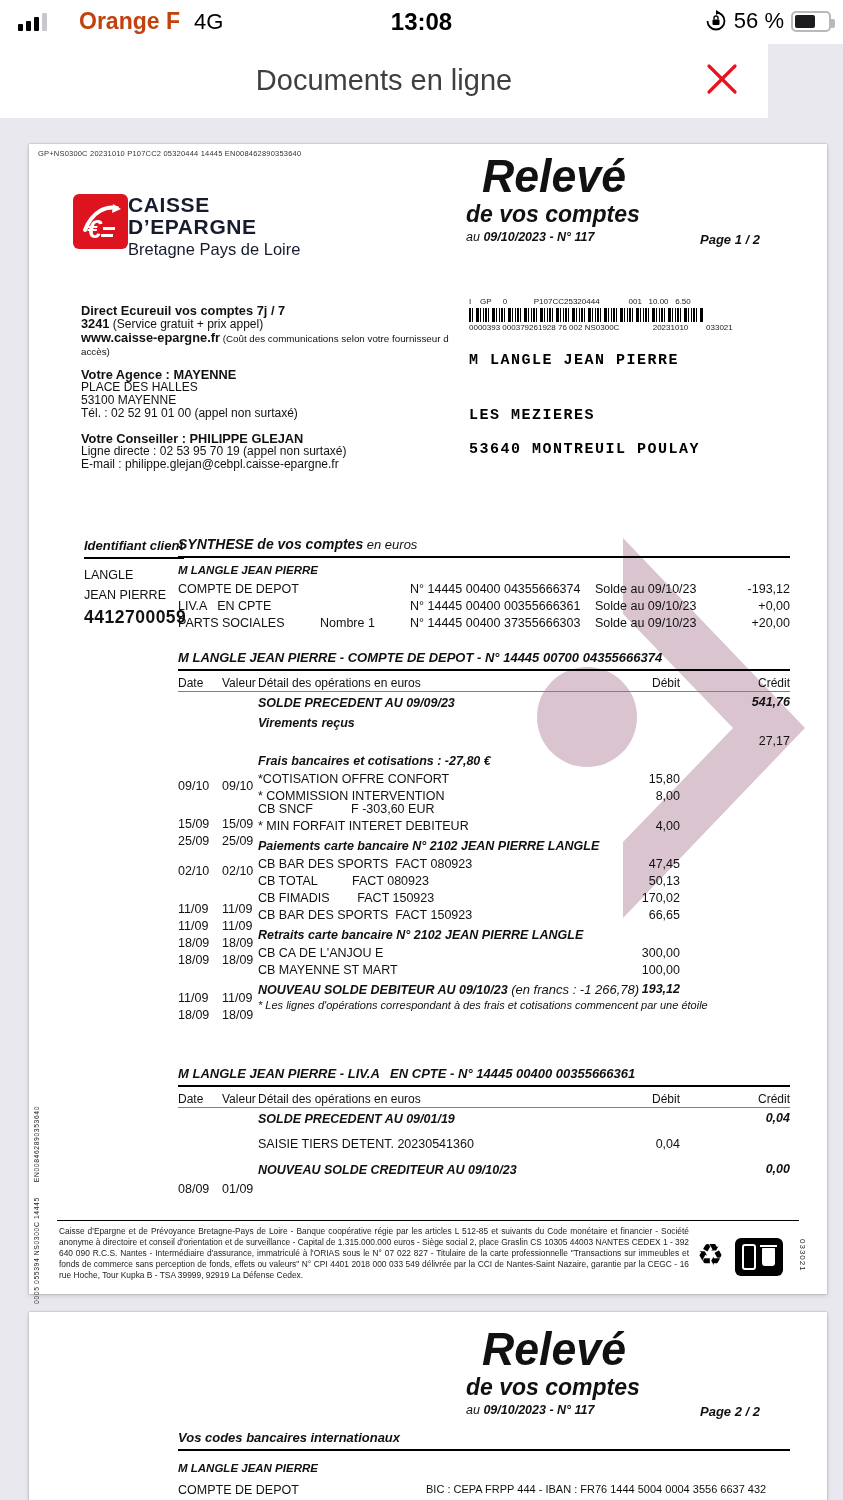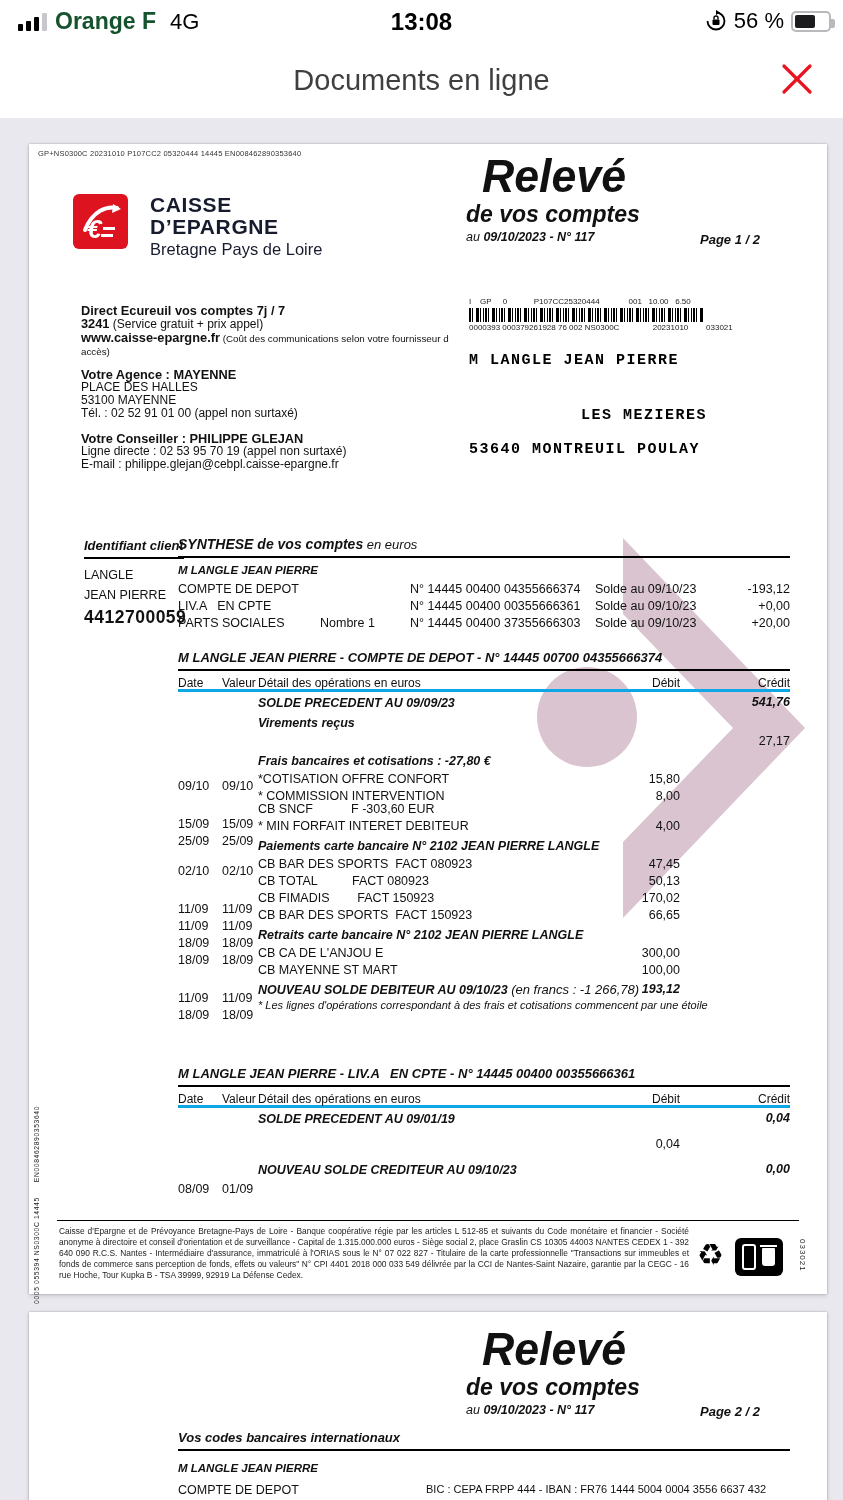--- a/index.html
+++ b/index.html
@@ -7,44 +7,44 @@
   body {
     position: relative;
     background:#e9e8ee;
     font-family:"Liberation Sans", sans-serif;
     color:#111;
     overflow:hidden;
   }
   
   .statusbar{position:absolute;left:0;top:0;width:843px;height:44px;background:#fff;}
   .sb-left{position:absolute;left:18px;top:8px;display:flex;align-items:center;gap:8px;}
-  .sb-carrier{font-size:23px;font-weight:600;color:#14532d;}
+  .sb-carrier{font-size:23px;font-weight:600;color:#c2410c;margin-left:24px;}
   .sb-net{font-size:22px;color:#000;margin-left:6px;}
   .sb-time{position:absolute;left:50%;top:8px;transform:translateX(-50%);font-size:24px;font-weight:700;color:#000;}
   .sb-right{position:absolute;right:12px;top:8px;display:flex;align-items:center;gap:7px;}
   .sb-batt-pct{font-size:22px;color:#000;}
   .batt{position:relative;width:40px;height:21px;border:2px solid #b9b9bd;border-radius:5px;}
   .batt .fill{position:absolute;left:2px;top:2px;bottom:2px;width:55%;background:#1c1c1e;border-radius:2px;}
   .batt .nub{position:absolute;right:-6px;top:6px;width:4px;height:9px;background:#b9b9bd;border-radius:0 2px 2px 0;}
   
-  .appheader{position:absolute;left:0;top:44px;width:843px;height:74px;background:#fff;}
+  .appheader{position:absolute;left:0;top:44px;width:768px;height:74px;background:#fff;}
   .appheader .title{position:absolute;left:0;right:0;top:20px;text-align:center;font-size:29px;color:#3f3f42;}
   .closebtn{position:absolute;right:24px;top:14px;width:44px;height:44px;background:none;border:none;cursor:pointer;}
   
   .viewer{position:absolute;left:0;top:118px;width:843px;height:1382px;}
   .card{position:absolute;left:29px;width:798px;background:#fff;box-shadow:0 0 2px rgba(0,0,0,.28), 0 2px 5px rgba(0,0,0,.12);}
   .page1{top:26px;height:1150px;}
   .page2{top:1194px;height:260px;}
   .page1 > *, .page2 > *{position:absolute;z-index:1;}
   .watermark{left:0;top:0;z-index:0 !important;}
   .topref{left:9px;top:5px;font-size:7.5px;color:#333;letter-spacing:.2px;}
   
   .logo{left:44px;top:50px;display:flex;align-items:flex-start;}
   .logo-box{width:55px;height:55px;background:#dd1420;border-radius:6px;flex:none;display:flex;align-items:center;justify-content:center;}
-  .logo-text{margin-left:22px;color:#171b2e;}
+  .logo-text{margin-left:0;color:#171b2e;}
   .logo-text .l1{font-size:21px;font-weight:700;letter-spacing:.6px;line-height:22px;}
   .logo-text .l3{font-size:16.5px;line-height:22px;}
   
   .releve{left:425px;top:8px;width:290px;}
   .releve .r1{font-size:47px;line-height:48px;font-weight:700;font-style:italic;margin-left:28px;transform:scaleX(.95);transform-origin:left;}
   .releve .r2{font-size:23px;line-height:25px;font-weight:700;font-style:italic;margin-left:12px;margin-top:2px;}
   .releve .r3{font-size:12.5px;font-style:italic;margin-left:12px;margin-top:3px;}
   .releve .r3 b{font-weight:700;}
   .pagebadge{font-size:13px;font-weight:700;font-style:italic;}
   .pb1{left:671px;top:88px;}
@@ -53,21 +53,21 @@
   .contact{left:52px;top:160px;width:370px;font-size:12px;line-height:13px;}
   .contact .b{font-weight:700;font-size:12.8px;}
   .contact .sm{font-size:9.8px;}
   .gap10{height:10px;} .gap12{height:12px;}
   
   .mailing{left:440px;top:153px;width:350px;}
   .meta{font-size:8px;color:#222;white-space:pre;}
   .barcode{width:235px;height:14px;margin:2px 0 1px 0;
     background:repeating-linear-gradient(90deg,#000 0 2px,#fff 2px 3px,#000 3px 4px,#fff 4px 7px,#000 7px 10px,#fff 10px 11px,#000 11px 12px,#fff 12px 14px,#000 14px 15px,#fff 15px 16px);}
   .address{margin-top:20px;font-family:"Liberation Mono", monospace;font-weight:700;font-size:15px;letter-spacing:1.5px;color:#000;}
-  .address .a1{margin-top:0;} .address .a2{margin-top:38px;text-align:center;} .address .a3{margin-top:17px;}
+  .address .a1{margin-top:0;} .address .a2{margin-top:38px;} .address .a3{margin-top:17px;}
   
   .clientid{left:55px;top:392px;width:130px;}
   .clientid .lbl{display:inline-block;font-weight:700;font-style:italic;font-size:13px;padding-bottom:4px;border-bottom:2px solid #000;}
   .clientid .n{font-size:12.5px;line-height:20px;}
   .clientid .n:first-of-type{margin-top:6px;}
   .clientid .num{font-size:17.5px;font-weight:700;letter-spacing:.5px;margin-top:2px;}
   
   .synthese{left:149px;top:392px;width:612px;}
   .syn-title{font-size:14px;}
   .syn-title .t1{font-weight:700;font-style:italic;}
@@ -79,21 +79,21 @@
   .synrow .sl{position:absolute;left:0;white-space:pre;}
   .synrow .sq{position:absolute;left:142px;}
   .synrow .sn{position:absolute;left:232px;}
   .synrow .ss{position:absolute;left:417px;}
   .synrow .sa{position:absolute;right:0;width:100px;text-align:right;}
   
   .account{width:612px;}
   .acct1{left:149px;top:506px;}
   .acct2{left:149px;top:922px;}
   .acct-title{font-size:13px;font-weight:700;font-style:italic;white-space:pre;}
-  .thead{position:relative;height:16px;margin-top:5px;border-bottom:3px solid #0ea5e9;font-size:12px;color:#111;}
+  .thead{position:relative;height:16px;margin-top:5px;border-bottom:1px solid #0ea5e9;font-size:12px;color:#111;}
   .thead .hd{position:absolute;left:0;} .thead .hv{position:absolute;left:44px;}
   .thead .hx{position:absolute;left:80px;}
   .thead .hdeb{position:absolute;right:110px;}
   .thead .hcre{position:absolute;right:0;}
   .tbody{margin-top:4px;}
   .trow{position:relative;font-size:12.5px;line-height:13px;margin-bottom:4px;min-height:13px;}
   .trow .c{position:absolute;top:0;margin-top:45px;}
   .trow .date{left:0;} .trow .val{left:44px;}
   .trow .det{margin-left:80px;white-space:pre;}
   .trow .det .ref{font-style:italic;font-size:11.5px;line-height:12px;}
@@ -383,20 +383,21 @@
       </div>
       <div class="tbody">
           <div class="trow balance">
             <div class="det"><span class="blabel">SOLDE PRECEDENT AU 09/01/19</span><span class="bsuffix"></span></div>
             <span class="amt deb"></span>
             <span class="amt cre">0,04</span>
           </div>
           <div class="trow op">
             <span class="c date">08/09</span>
             <span class="c val">01/09</span>
+            <div class="det"><div>SAISIE TIERS DETENT. 20230541360</div></div>
             <span class="amt deb">0,04</span>
             <span class="amt cre"></span>
           </div>
           <div class="trow balance later">
             <div class="det"><span class="blabel">NOUVEAU SOLDE CREDITEUR AU 09/10/23</span><span class="bsuffix"></span></div>
             <span class="amt deb"></span>
             <span class="amt cre">0,00</span>
           </div>
         </div>
     </div>

